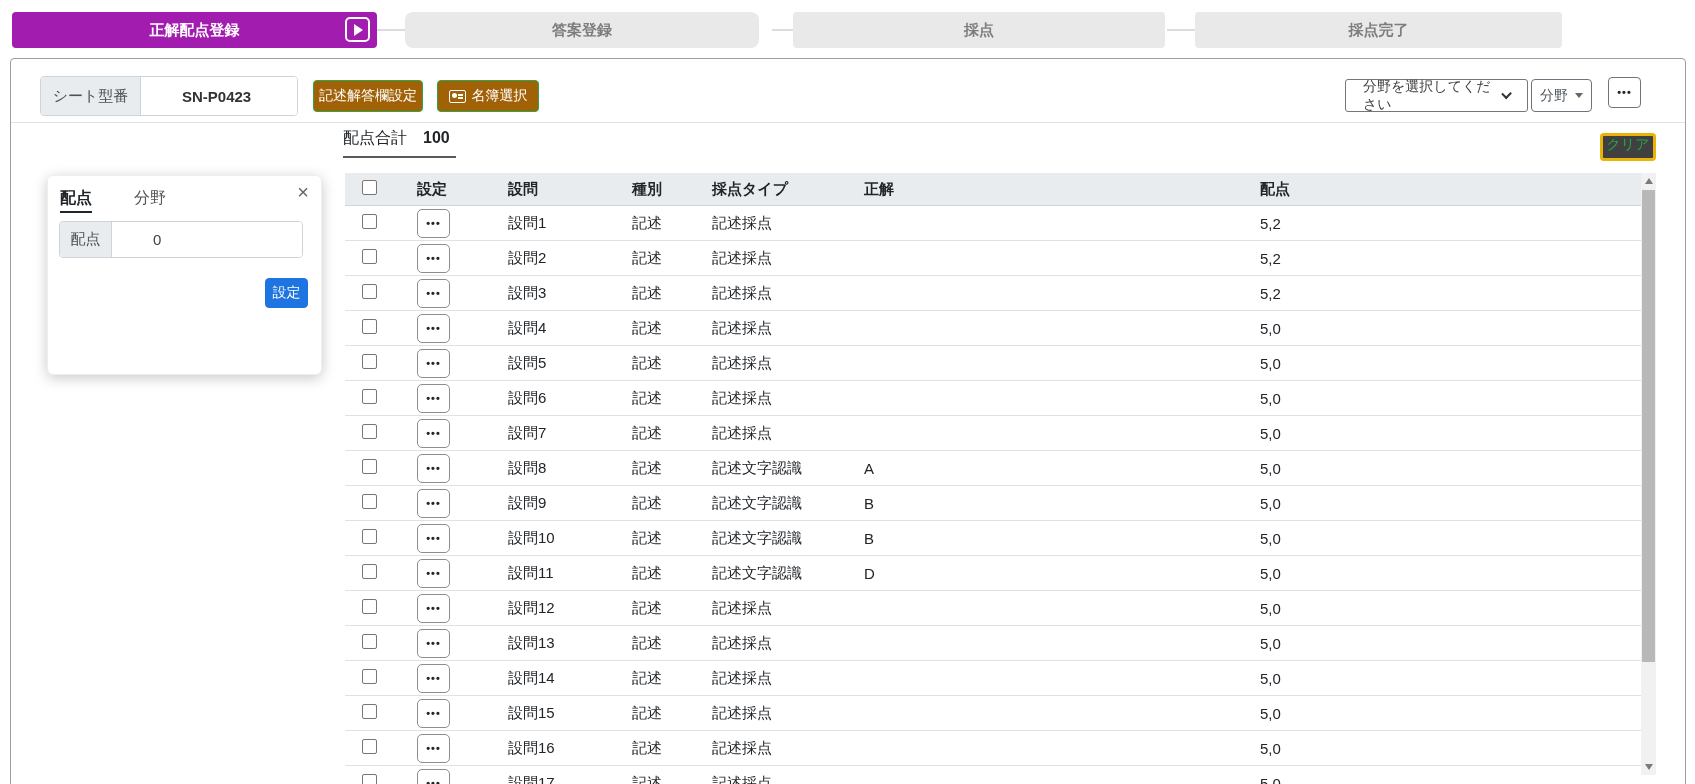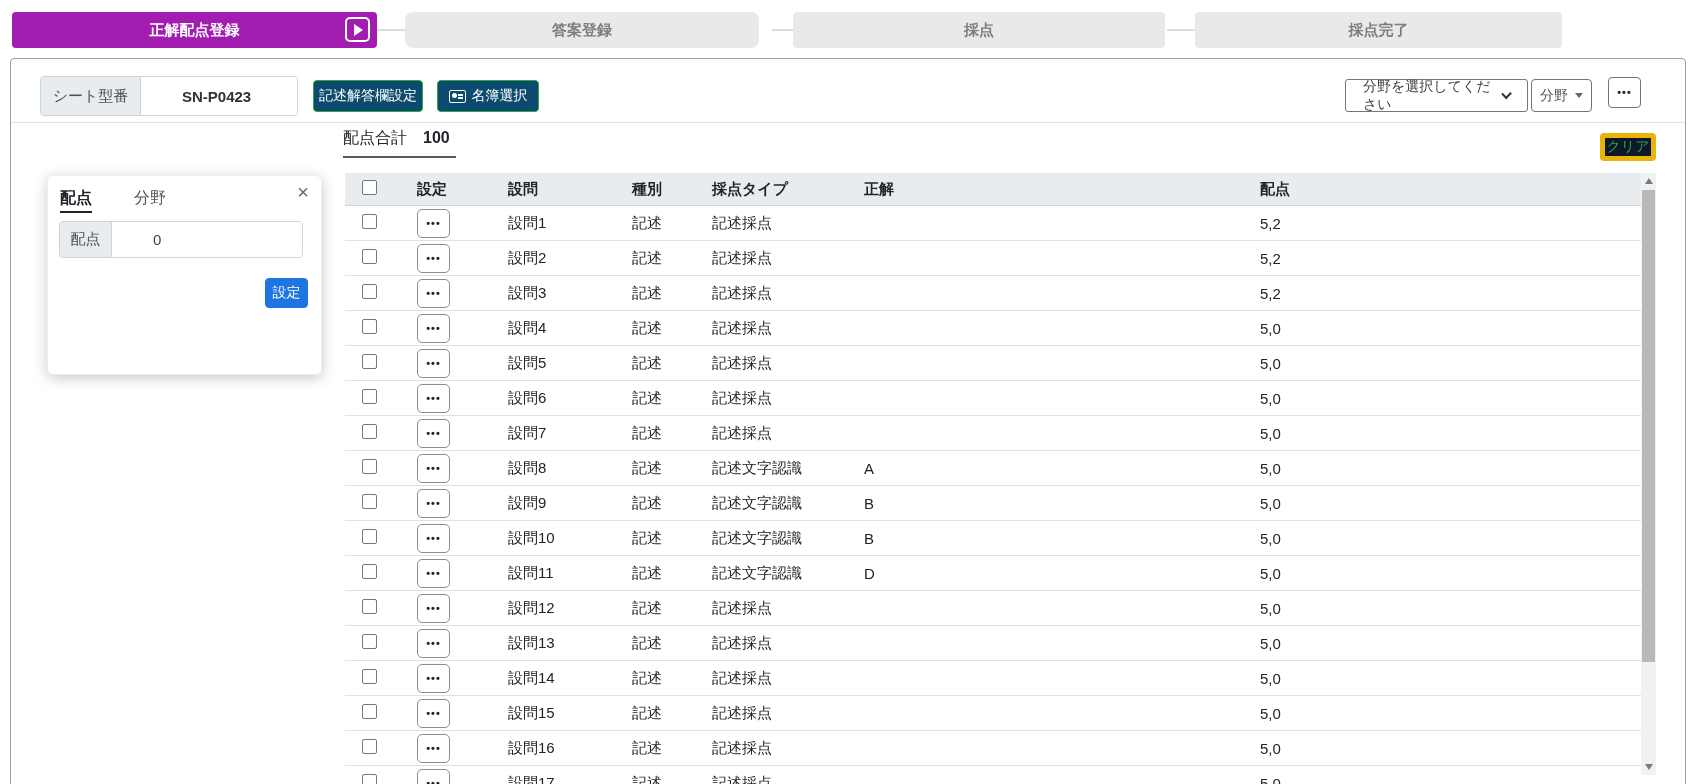--- a/index.html
+++ b/index.html
@@ -21,39 +21,39 @@
 
   
   .card { left:10px; top:58px; width:1676px; height:900px; border:1px solid #9e9e9e; border-radius:4px; background:#fff; }
 
   .input-group { display:flex; height:40px; border:1px solid #ced4da; border-radius:4px; overflow:hidden; background:#fff; }
   .ig-label { background:#e9ecef; color:#495057; font-size:15px; display:flex; align-items:center;
     justify-content:center; border-right:1px solid #ced4da; }
   .ig-value { display:flex; align-items:center; padding-left:12px; font-size:15px; font-weight:bold; color:#333;
     border:0; outline:none; background:#fff; font-family:inherit;margin-left:29px; }
 
-  .btn-green { background:#0c4a6e; color:#fff; border:1px solid #28a745; border-radius:4px; font-size:14px;
+  .btn-green { background:#a16207; color:#fff; border:1px solid #28a745; border-radius:4px; font-size:14px;
     display:flex; align-items:center; justify-content:center; gap:6px; cursor:pointer; font-family:inherit; }
   .btn-outline { background:#fff; border:1px solid #6c757d; border-radius:4px; color:#495057; font-size:14px;
     display:flex; align-items:center; justify-content:center; cursor:pointer; font-family:inherit; }
   .select-box { background:#fff; border:1px solid #767676; border-radius:3px; color:#3c3c3c; font-size:14px;
     display:flex; align-items:center; padding:0 17px; justify-content:space-between; cursor:pointer; }
   .chev { width:8px; height:8px; border-right:2px solid #333; border-bottom:2px solid #333;
     transform:rotate(45deg); margin-top:-4px; }
   .caret-down { width:0; height:0; border-left:4px solid transparent; border-right:4px solid transparent;
     border-top:5px solid #666; margin-left:7px; }
   .dots { font-size:11px; letter-spacing:1px; font-weight:bold; color:#212529; line-height:1; }
 
   .divider { height:1px; background:#dee2e6; }
 
   .total-wrap { display:flex; align-items:baseline; gap:16px; border-bottom:2px solid #5a5a5a; padding:0 6px 7px 0; }
   .total-label { font-size:16px; color:#212529; }
   .total-value { font-size:16px; font-weight:bold; color:#212529; }
-  .btn-clear { background:#0f172a; border:5px solid #eab308; color:#28a745; font-size:14px; border-radius:4px;
-    display:flex; align-items:center; justify-content:center; cursor:pointer; font-family:inherit; }
+  .btn-clear { background:#404040; border:3px solid #eab308; color:#28a745; font-size:14px; border-radius:4px;
+    display:flex; justify-content:center; cursor:pointer; font-family:inherit; }
 
   
   .grid-row { display:grid; grid-template-columns:55px 90px 125px 80px 150px 400px 396px; align-items:center; }
   .thead { left:345px; top:173px; width:1296px; height:33px; background:#e9ecef; font-weight:bold; font-size:15px;
     border-bottom:1px solid #cfd4d9; }
   .tbody { left:345px; top:206px; width:1296px; }
   .trow { height:35px; border-bottom:1px solid #dee2e6; font-size:15px; background:#fff; }
   .c { padding-left:17px; white-space:nowrap; overflow:hidden; }
   .c3 { padding-left:18px; } .c6 { padding-left:19px; } .c7 { padding-left:15px; }
   .cb { width:15px; height:15px; border:1px solid #767676; border-radius:2px; background:#fff; display:inline-block; cursor:pointer; }

